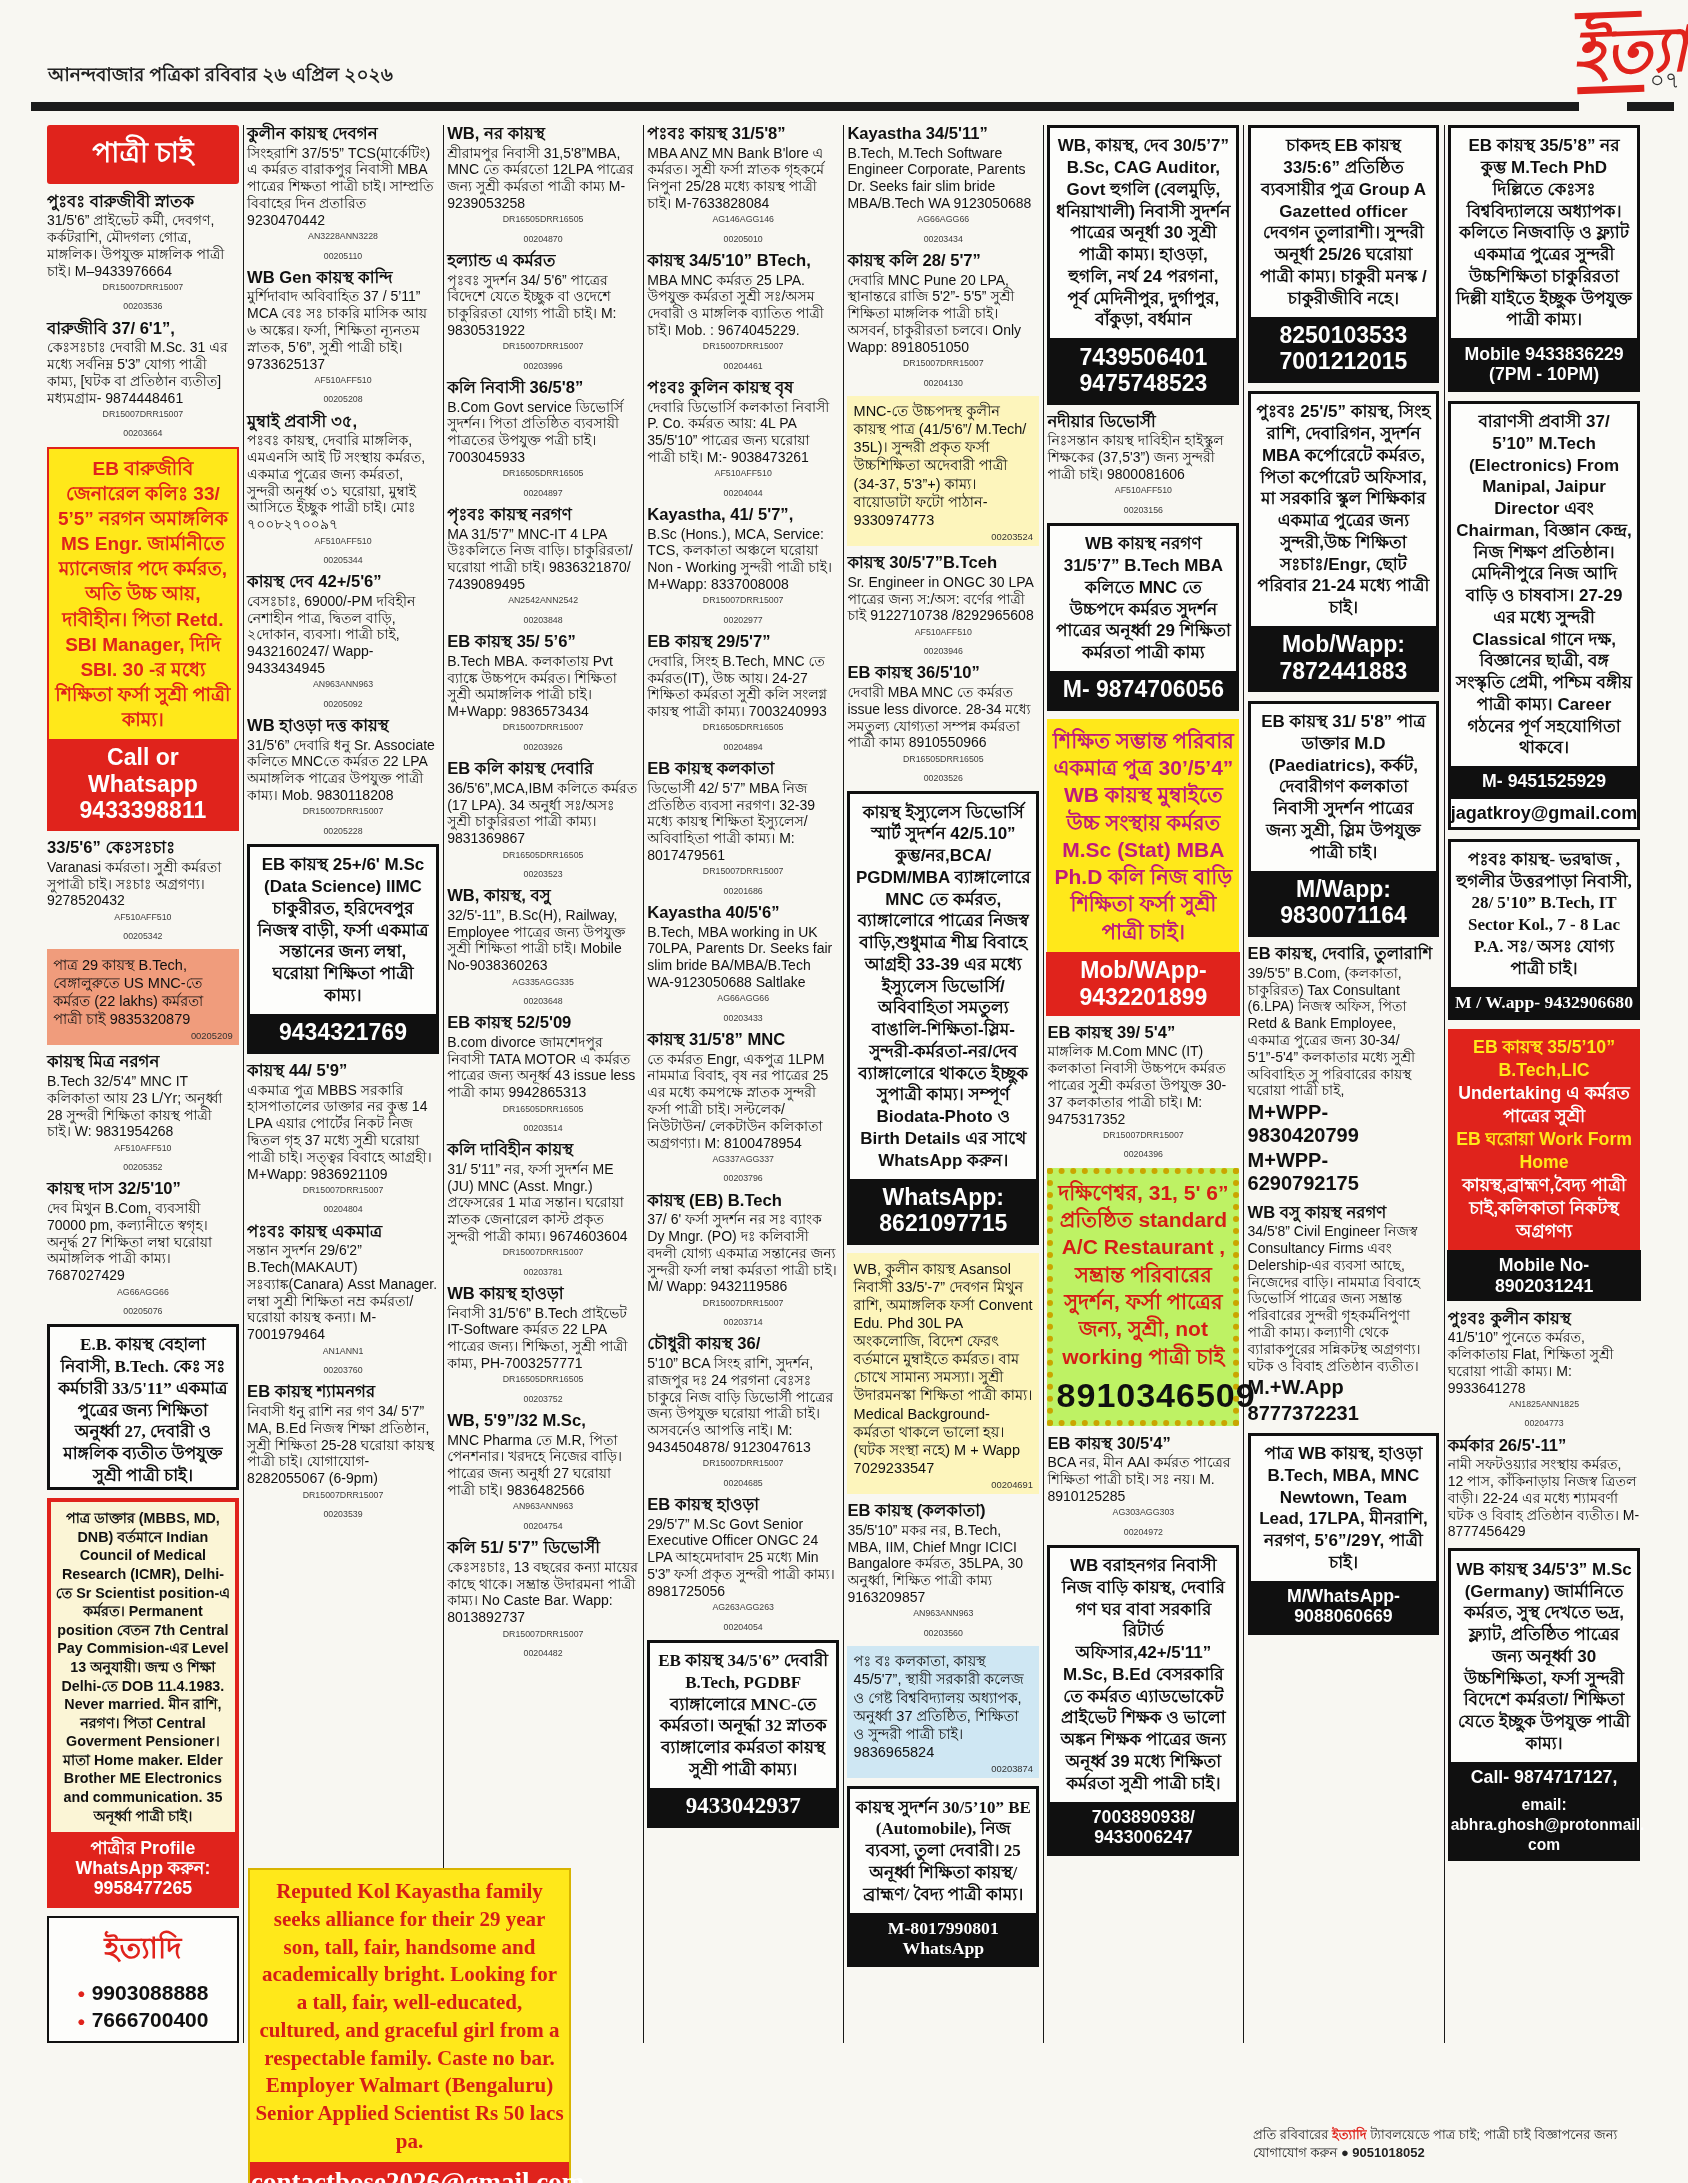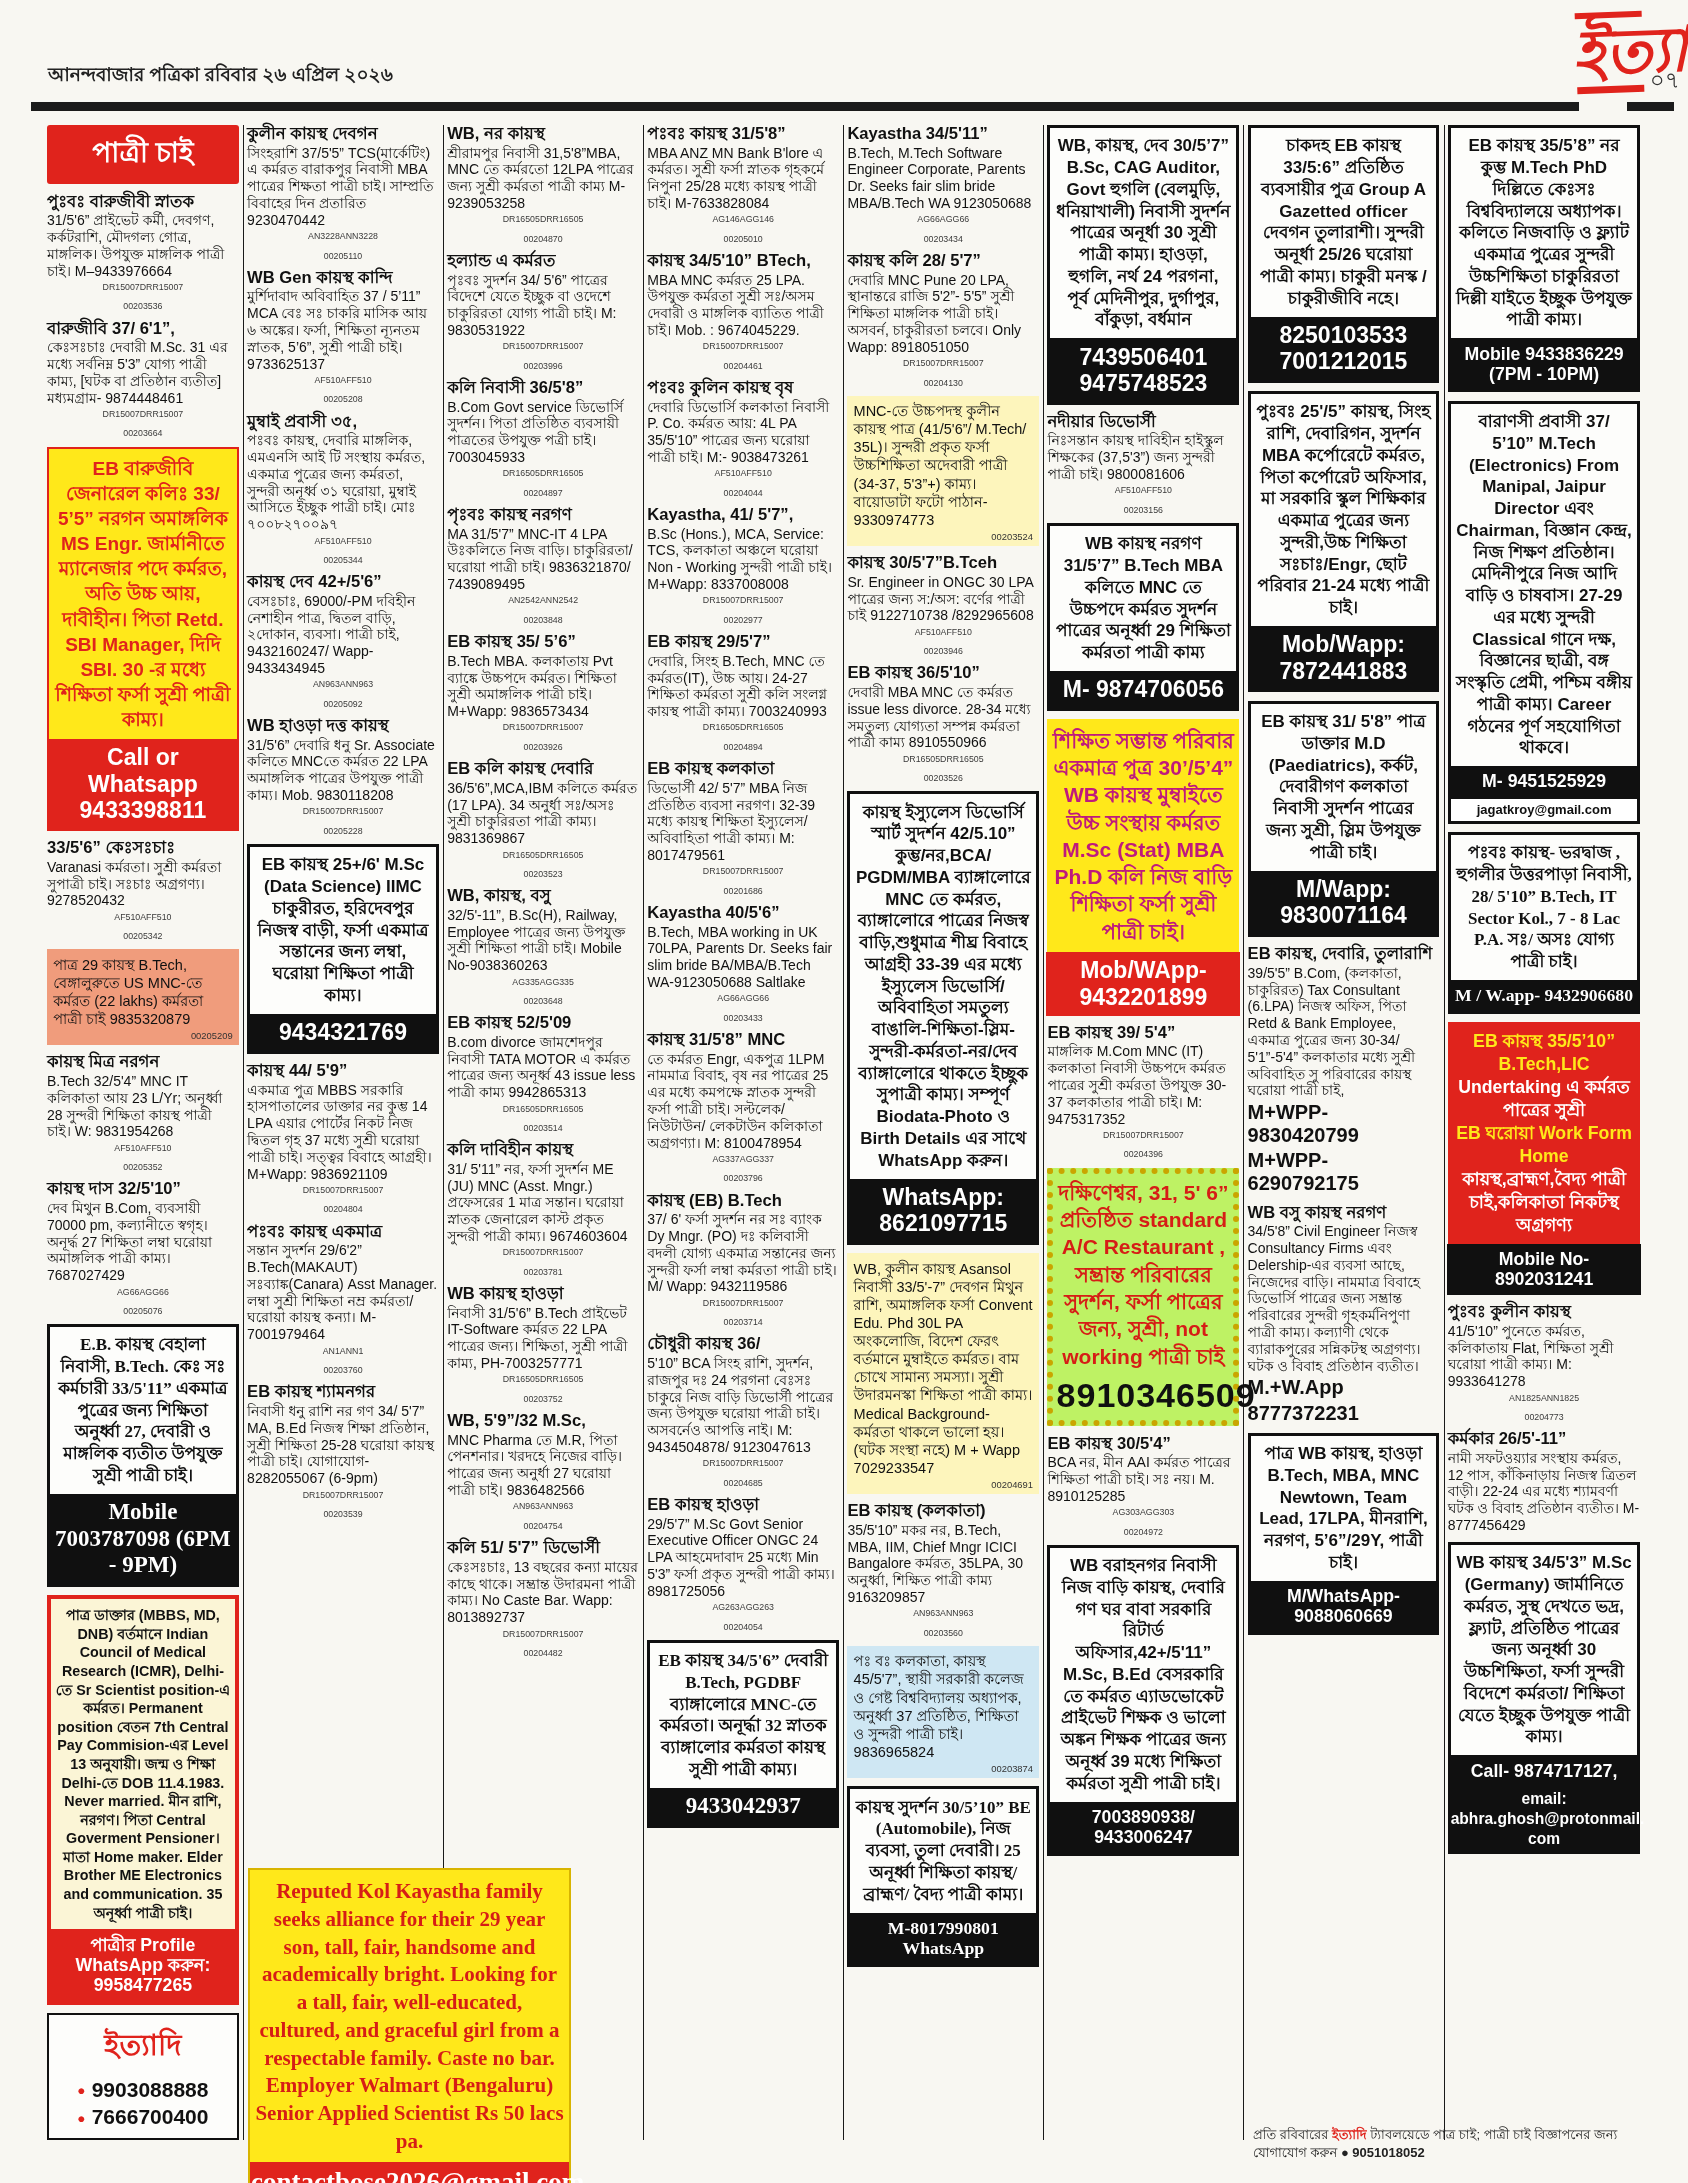--- a/index.html
+++ b/index.html
@@ -33,21 +33,21 @@
   .ref .line{flex:1;border-top:1px solid #555;height:0;}
   
   .boxed{border:3.1px solid #101010;padding:7.3px 5.2px 0;text-align:center;
     font-weight:800;font-size:17px;line-height:1.28;background:#fdfdfb;}
   .boxed.serif{font-family:"Liberation Serif","DejaVu Serif",serif;}
   .banner{background:#101010;color:#fff;text-align:center;font-weight:800;
     font-size:23px;line-height:1.15;padding:5.2px 1px;margin:7.3px -5.2px 0;}
   .banner.red{background:#e0231c;}
   .banner.small{font-size:17.7px;}
   .banner-sub{background:#fff;color:#101010;border-top:2.1px solid #101010;text-align:center;
-    font-weight:800;font-size:13px;padding:2.6px 0;margin:0 -5.2px;}
+    font-weight:800;font-size:18px;padding:2.6px 0;margin:0 -5.2px;}
   .banner-sub.dark{background:#101010;color:#fff;border-top:none;font-size:15.6px;}
   
   .yellowred{background:#ffe81a;border:2.1px solid #e0231c;color:#e0231c;font-weight:800;
     text-align:center;font-size:19px;line-height:1.32;padding:7.3px 4.2px 0;}
   .salmon{background:#f09c7c;padding:6.2px 6.2px 3.1px;font-size:14.5px;line-height:1.25;}
   .cream{background:#fbf5d6;border:4.2px solid #e0231c;padding:7.3px 4.2px 0;text-align:center;
     font-weight:700;font-size:14.3px;line-height:1.3;}
   .yellow{background:#fdf5bc;padding:6.2px 6.2px 3.1px;font-size:14.5px;line-height:1.25;}
   .magenta{background:#ffe81a;color:#bf1a7d;font-weight:800;text-align:center;
     font-size:21px;line-height:1.3;padding:7.3px 4.2px 0;}
@@ -141,21 +141,20 @@
         <div class="ad-head">কায়স্থ দাস 32/5'10”</div>
         <div class="ad-body">দেব মিথুন B.Com, ব্যবসায়ী 70000 pm, কল্যানীতে স্বগৃহ। অনূর্দ্ধ 27 শিক্ষিতা লম্বা ঘরোয়া অমাঙ্গলিক পাত্রী কাম্য। 7687027429</div>
         <div class="ref">
           <span>AG66AGG66</span>
           <span class="line"></span>
           <span>00205076</span>
         </div>
       </div>
       <div class="ad boxed serif">
         <div>E.B. কায়স্থ বেহালা নিবাসী, B.Tech. কেঃ সঃ কর্মচারী 33/5'11” একমাত্র পুত্রের জন্য শিক্ষিতা অনুর্ধ্বা 27, দেবারী ও মাঙ্গলিক ব্যতীত উপযুক্ত সুশ্রী পাত্রী চাই।</div>
-        <div class="banner">Mobile 7003787098 (6PM - 9PM)</div>
       </div>
       <div class="ad cream">
         <div>পাত্র ডাক্তার (MBBS, MD, DNB) বর্তমানে Indian Council of Medical Research (ICMR), Delhi-তে Sr Scientist position-এ কর্মরত। Permanent position বেতন 7th Central Pay Commision-এর Level 13 অনুযায়ী। জন্ম ও শিক্ষা Delhi-তে DOB 11.4.1983. Never married. মীন রাশি, নরগণ। পিতা Central Goverment Pensioner। মাতা Home maker. Elder Brother ME Electronics and communication. 35 অনূর্ধ্বা পাত্রী চাই।</div>
         <div class="banner red small">পাত্রীর Profile WhatsApp করুন: 9958477265</div>
       </div>
       <div class="ad ityadi">
         <div class="ityadi-title">ইত্যাদি</div>
         <div class="ityadi-num">9903088888</div>
         <div class="ityadi-num">7666700400</div>
       </div>

